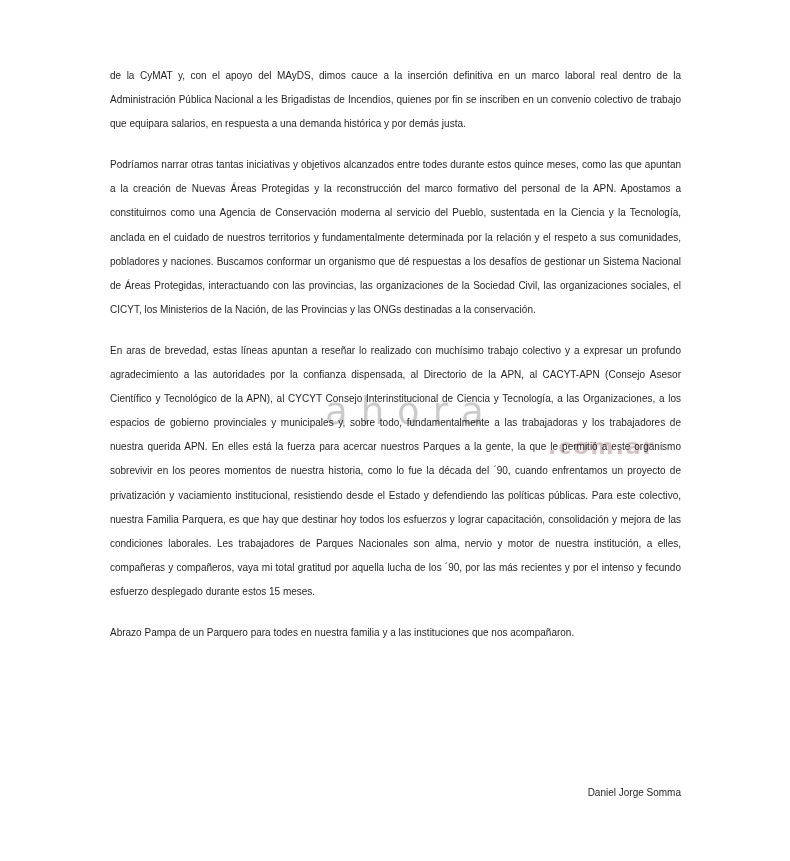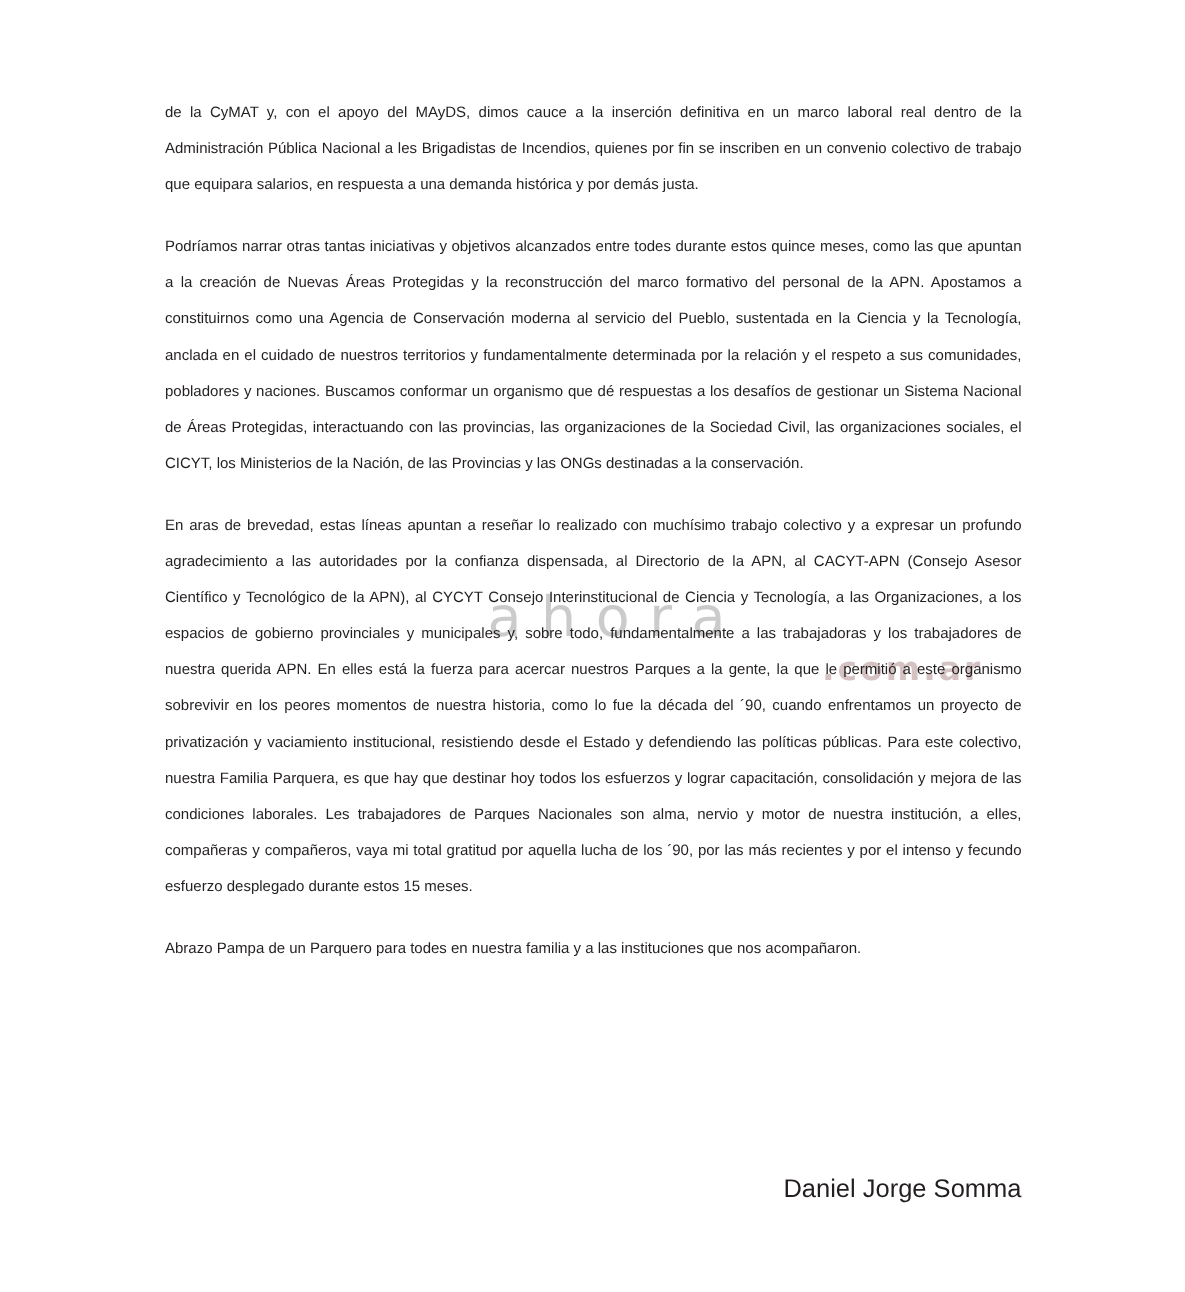--- a/index.html
+++ b/index.html
@@ -92,21 +92,21 @@
 
   #signature-block {
     position: absolute;
     left: 110px;
     top: 783px;
     width: 571px;
     z-index: 2;
     text-align: right;
   }
   .signature {
-    font-size: 17px;
+    font-size: 10px;
     line-height: 20px;
     color: #231f20;
   }
 </style>
 </head>
 <body>
 
 <div id="page">
 
   <div id="watermark">

